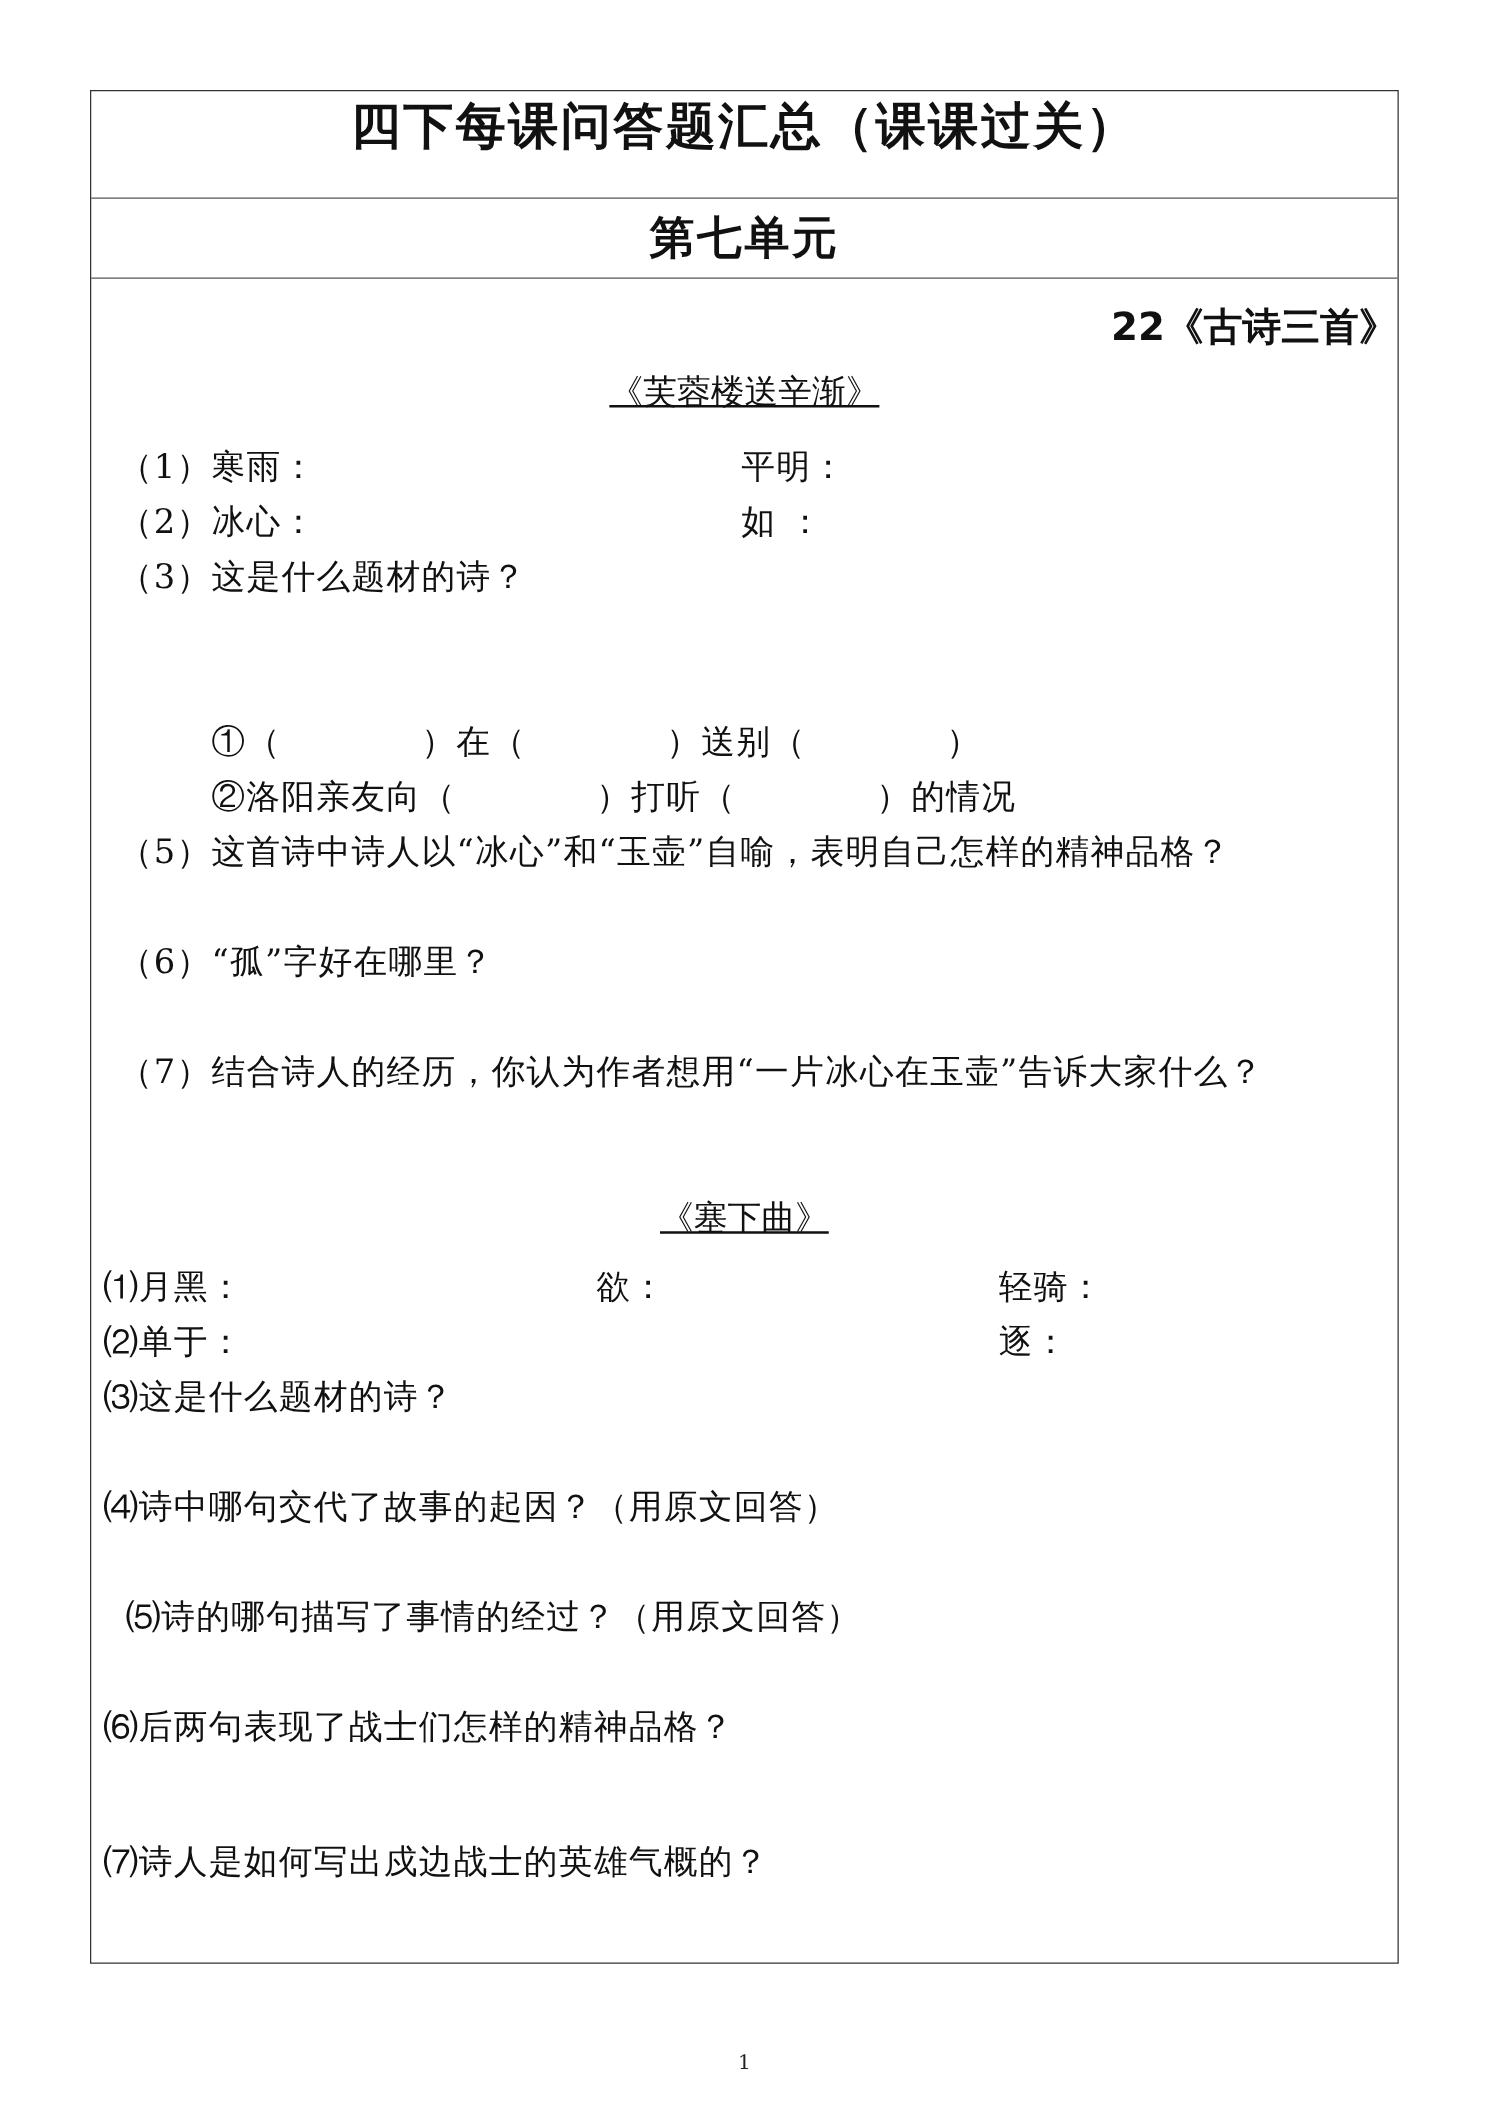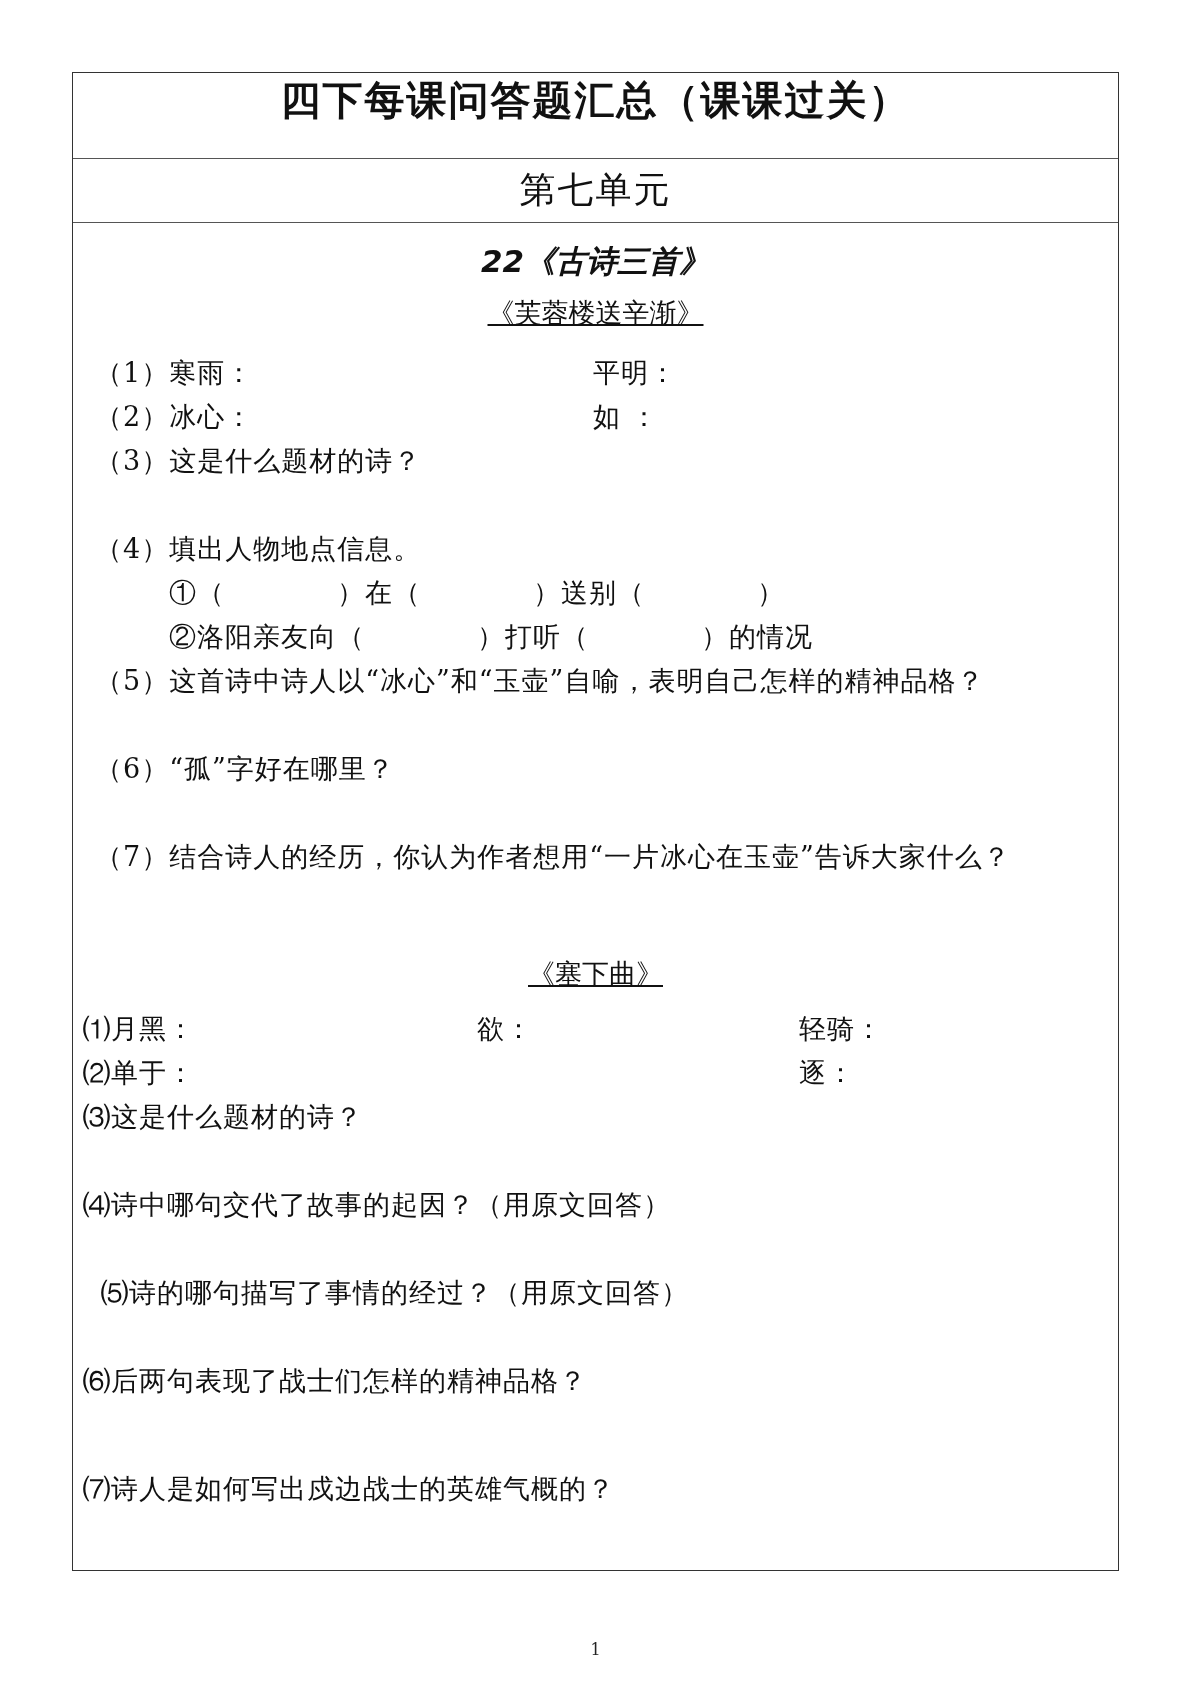--- a/index.html
+++ b/index.html
@@ -49,36 +49,35 @@
       width: 100%;
       height: 64px;
       border-bottom: 1.5px solid #555555;
       box-sizing: border-box;
       display: flex;
       align-items: center;
       justify-content: center;
     }
     .unit-text {
       font-family: "DejaVu Sans", "Liberation Sans", sans-serif;
-      font-weight: normal;
+      font-weight: bold;
       font-size: 36px;
       letter-spacing: 2px;
     }
     .abs {
       position: absolute;
       white-space: nowrap;
     }
     .lesson-title {
       font-family: "DejaVu Sans", "Liberation Sans", sans-serif;
       font-weight: bold;
       font-size: 31px;
       left: 0;
       width: 100%;
-      text-align: center;
-      font-style: italic;
+      text-align: right;
     }
     .poem-title {
       font-size: 27px;
       left: 0;
       width: 100%;
       text-align: center;
       text-decoration: underline;
     }
     .q {
       font-size: 27px;
@@ -112,21 +111,20 @@
   <div class="abs poem-title" style="top:222px;">《芙蓉楼送辛渐》</div>
 
   <div class="abs q" style="left:22px; top:282px;">（1）寒雨：</div>
   <div class="abs q" style="left:520px; top:282px;">平明：</div>
 
   <div class="abs q" style="left:22px; top:326px;">（2）冰心：</div>
   <div class="abs q" style="left:520px; top:326px;">如 ：</div>
 
   <div class="abs q" style="left:22px; top:370px;">（3）这是什么题材的诗？</div>
 
-  <div class="abs q" style="left:22px; top:458px;">（4）填出人物地点信息。</div>
   <div class="abs q" style="left:96px; top:502px;">①（　　　　）在（　　　　）送别（　　　　）</div>
   <div class="abs q" style="left:96px; top:546px;">②洛阳亲友向（　　　　）打听（　　　　）的情况</div>
 
   <div class="abs q" style="left:22px; top:590px;">（5）这首诗中诗人以“冰心”和“玉壶”自喻，表明自己怎样的精神品格？</div>
   <div class="abs q" style="left:22px; top:678px;">（6）“孤”字好在哪里？</div>
   <div class="abs q" style="left:22px; top:766px;">（7）结合诗人的经历，你认为作者想用“一片冰心在玉壶”告诉大家什么？</div>
 
   <div class="abs poem-title" style="top:883px;">《塞下曲》</div>
 
   <div class="abs q" style="left:10px; top:938px;font-family:Liberation Mono, monospace;">⑴月黑：</div>

